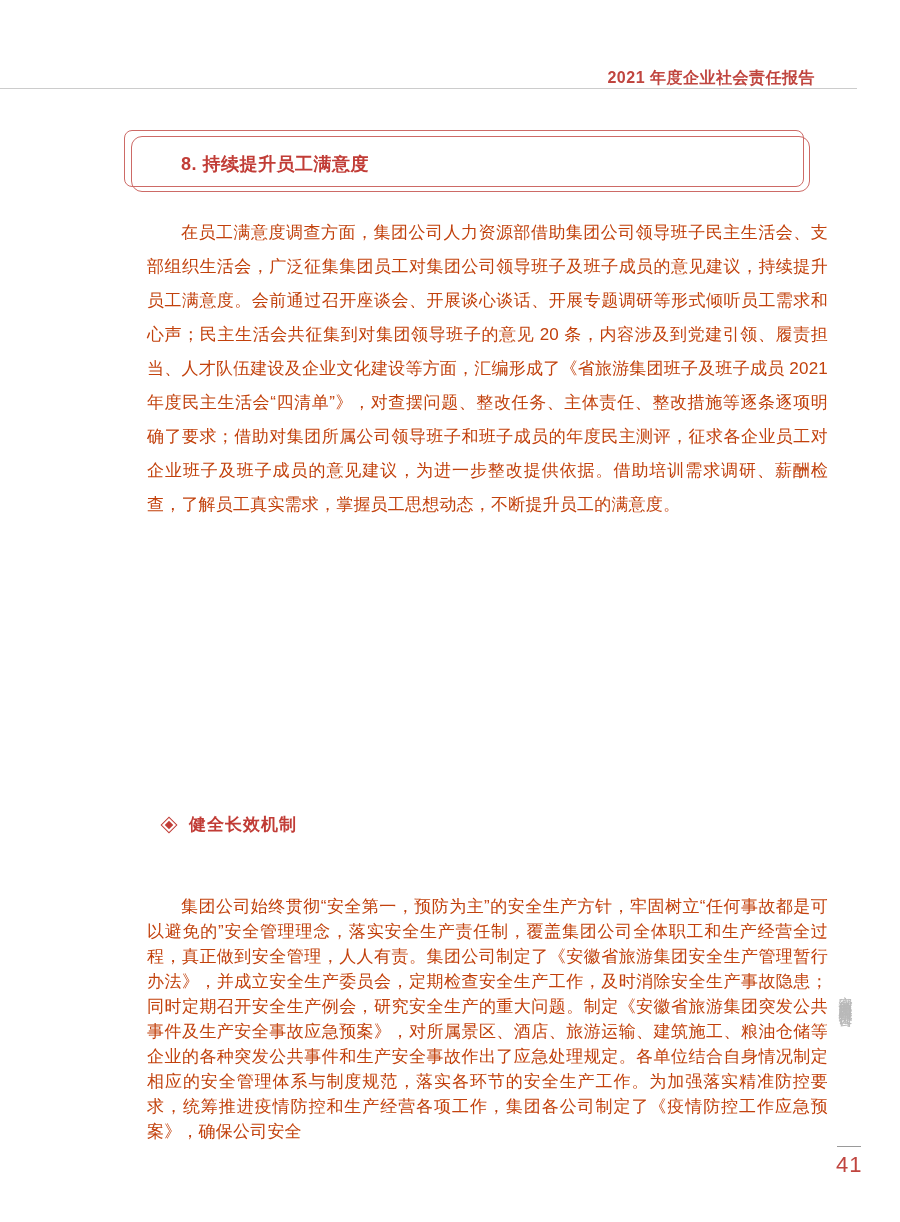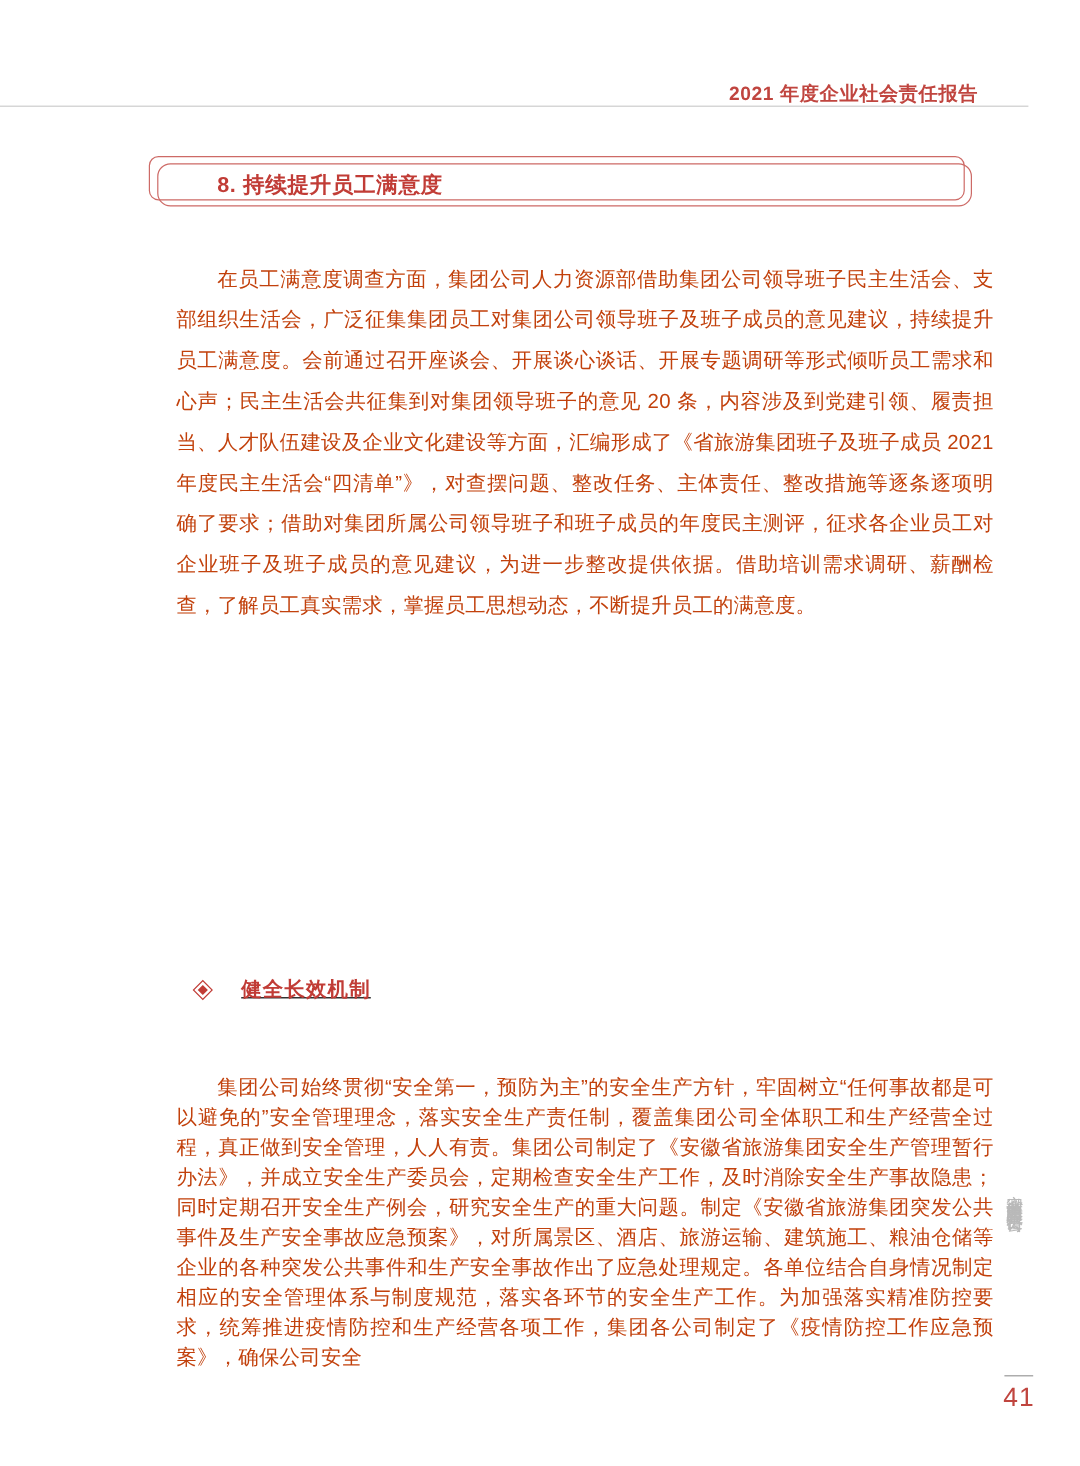--- a/index.html
+++ b/index.html
@@ -15,21 +15,21 @@
     position:absolute;top:68px;right:85px;
     font-size:16px;font-weight:bold;color:#c0453f;
     letter-spacing:0.5px;white-space:nowrap;
   }
   .header-rule{
     position:absolute;top:88px;left:0;
     width:857px;height:1px;background:#cccccc;
   }
   
   .title-box{
-    position:absolute;left:131px;width:679px;height:36px;
+    position:absolute;left:131px;width:679px;height:56px;
     border:1.5px solid #cd6a66;border-radius:11px;
     box-sizing:border-box;
     text-align:right;
   }
   .title-box::before{
     content:"";position:absolute;inset:-1.5px;
     transform:translate(-7px,-6px);
     border:1.5px solid #cd6a66;border-radius:8px;
     pointer-events:none;
   }
@@ -46,21 +46,21 @@
     font-size:17px;line-height:34px;color:#c2410c;
     text-align:justify;text-indent:2em;letter-spacing:0.2px;
   }
   .para-1{top:200px;}
   .para-2{top:613px;}
   .para-3{top:878px;line-height:25px;}
   .hl{background:#d6d6d6;}
   
   .subhead{
     position:absolute;left:163px;top:813px;
-    display:flex;align-items:center;gap:26px;text-decoration:underline;
+    display:flex;align-items:center;gap:14px;
   }
   .diamond{
     position:relative;width:10px;height:10px;
     border:1.6px solid #c13c36;transform:rotate(45deg);
     flex:0 0 auto;box-sizing:content-box;
   }
   .diamond-inner{
     position:absolute;inset:2.4px;background:#c13c36;
   }
   .subhead-text{

